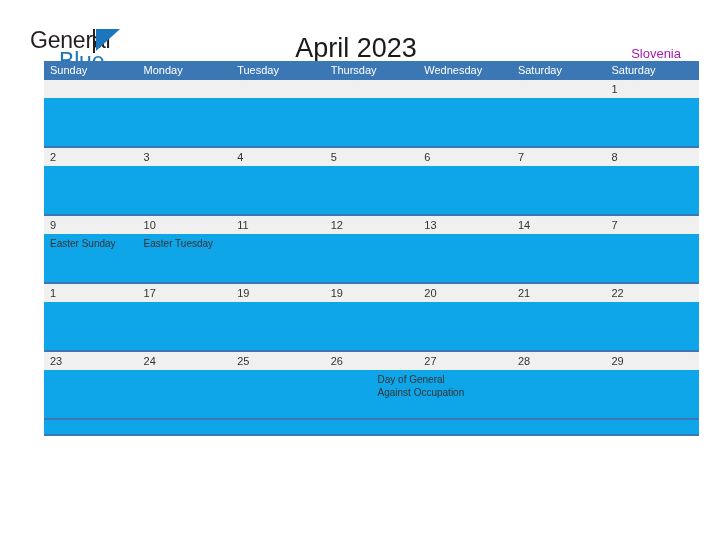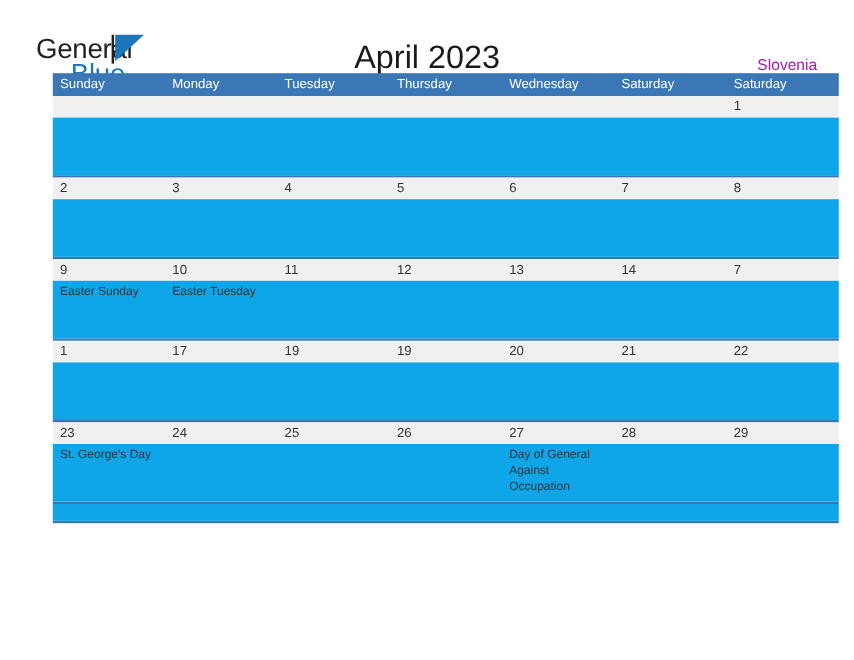--- a/index.html
+++ b/index.html
@@ -282,23 +282,20 @@
           <div class="week-dates">
             <div class="date-cell">23</div>
             <div class="date-cell">24</div>
             <div class="date-cell">25</div>
             <div class="date-cell">26</div>
             <div class="date-cell">27</div>
             <div class="date-cell">28</div>
             <div class="date-cell">29</div>
           </div>
           <div class="week-events">
-            <div class="event-cell">
-              <span>St. George's Day</span>
-            </div>
             <div class="event-cell"></div>
             <div class="event-cell"></div>
             <div class="event-cell"></div>
             <div class="event-cell">
               <span>Day of General</span>
               <span>Against Occupation</span>
             </div>
             <div class="event-cell"></div>
             <div class="event-cell"></div>
           </div>

